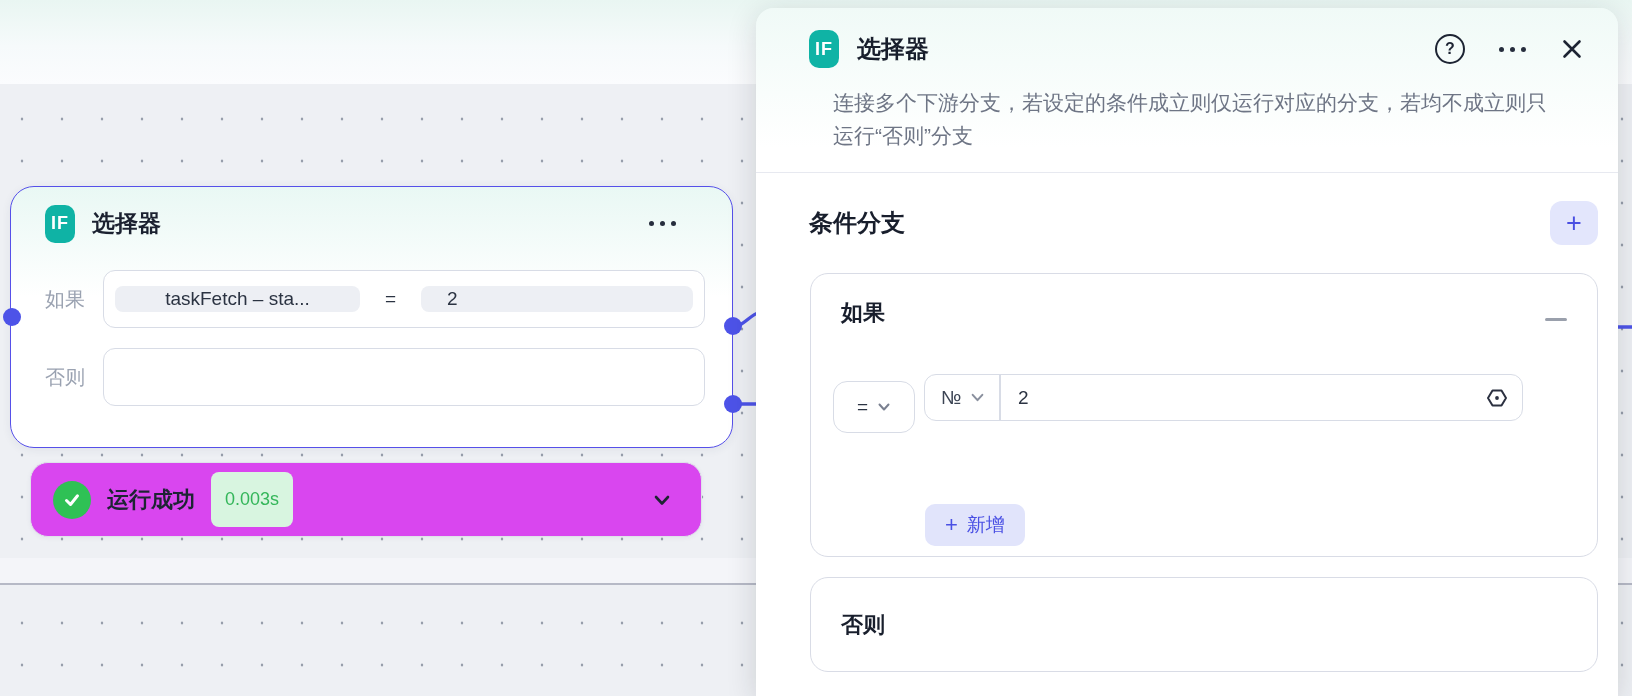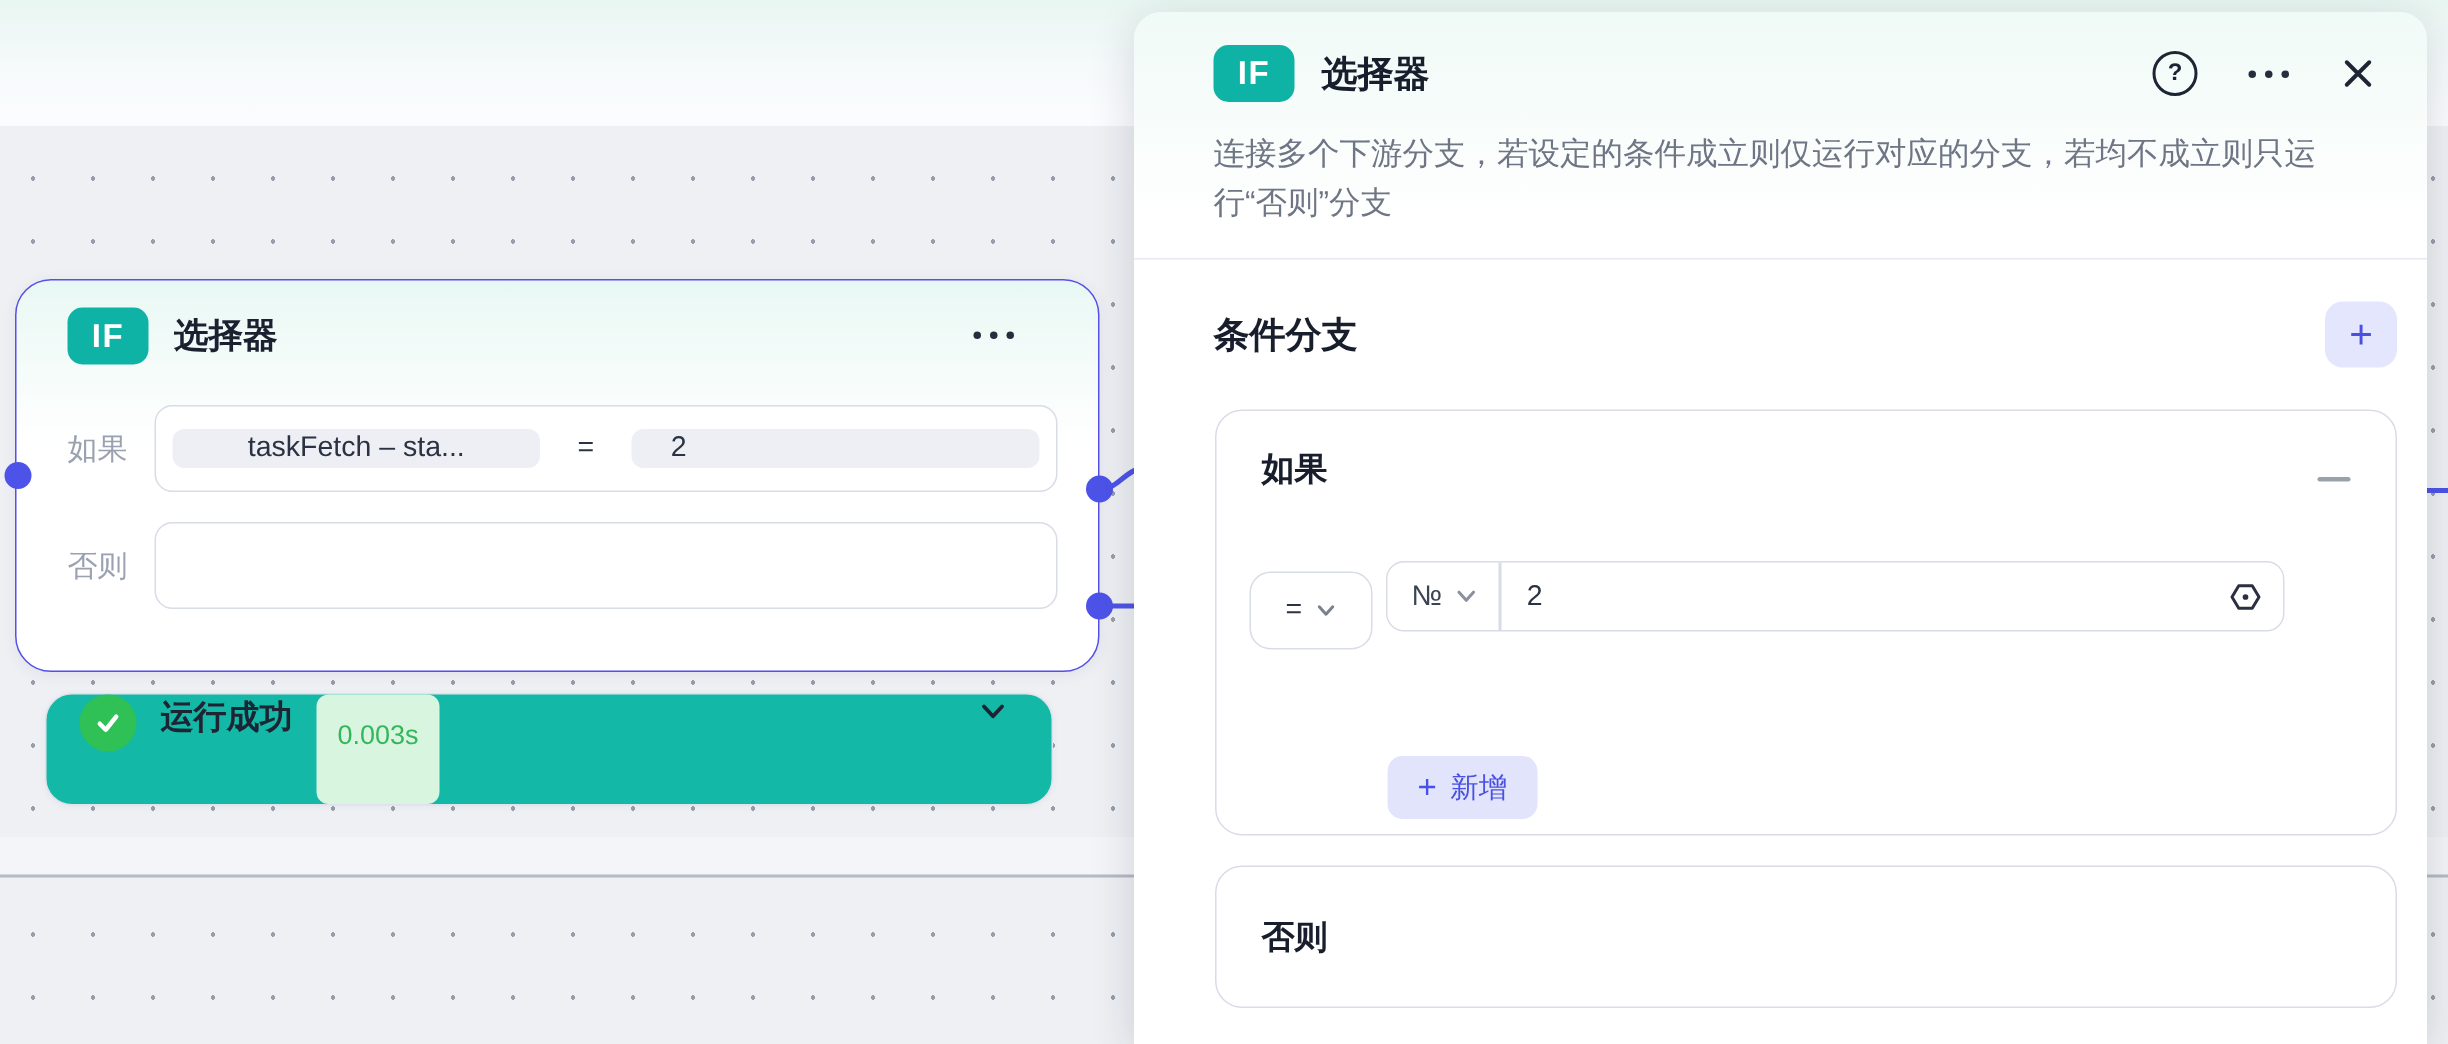--- a/index.html
+++ b/index.html
@@ -28,22 +28,22 @@
 
   
   .node {
     position:absolute; left:10px; top:186px; width:723px; height:262px;
     background:linear-gradient(180deg,#e9f8f4 0%, #ffffff 110px);
     border:1.8px solid #5650e9; border-radius:24px;
     box-shadow:0 2px 10px rgba(40,50,90,.07);
   }
   .node-header { display:flex; align-items:center; padding:15px 56px 0 34px; height:58px; }
   .if-icon {
-    width:54px; height:38px; border-radius:10px; background:#0fb3a5;
-    color:#fff; font-weight:bold; font-size:22px; letter-spacing:1px;
+    width:30px; height:38px; border-radius:10px; background:#0fb3a5;
+    color:#fff; font-weight:bold; font-size:18px; letter-spacing:1px;
     display:flex; align-items:center; justify-content:center; flex:0 0 auto;
   }
   .node-title { font-size:23px; font-weight:600; margin-left:17px; color:#1b2130; }
   .more-dots { margin-left:auto; display:flex; gap:6px; cursor:pointer; }
   .more-dots i { width:5px; height:5px; border-radius:50%; background:#262d3d; }
 
   .branch-row { display:flex; align-items:center; padding:0 27px 0 34px; margin-top:25px; }
   .branch-row.second { margin-top:20px; }
   .branch-label { width:58px; font-size:20px; color:#9aa2b1; flex:0 0 auto; }
   .branch-box {
@@ -57,22 +57,22 @@
   .cond-pill.left { width:245px; justify-content:center; }
   .cond-pill.value { flex:1; justify-content:flex-start; padding-left:26px; }
   .cond-op { font-size:19px; color:#2b3342; margin:0 25px; }
 
   
   .port { position:absolute; width:18px; height:18px; border-radius:50%; background:#4d53e8; cursor:crosshair; }
 
   
   .status-card {
     position:absolute; left:30px; top:462px; width:672px; height:75px;
-    background:#14b8a6; border:1px solid #dfe2ea; border-radius:18px;
-    display:flex; padding:0 28px 0 22px; cursor:pointer;
+    background:#d946ef; border:1px solid #dfe2ea; border-radius:18px;
+    display:flex; align-items:center; padding:0 28px 0 22px; cursor:pointer;
     box-shadow:0 1px 5px rgba(40,50,90,.05);
   }
   .check-circle {
     width:38px; height:38px; border-radius:50%; background:#2fc155;
     display:flex; align-items:center; justify-content:center; flex:0 0 auto;
   }
   .status-label { font-size:22px; font-weight:600; margin-left:16px; color:#1d2433; }
   .status-badge {
     margin-left:16px; background:#d8f5e0; color:#34b65a; font-size:18px;
     border-radius:8px; padding:17px 14px;
@@ -90,21 +90,21 @@
   .panel-title { font-size:24px; font-weight:700; margin-left:18px; color:#181e2c; }
   .panel-actions { margin-left:auto; display:flex; align-items:center; gap:34px; }
   .help-circle {
     width:30px; height:30px; border-radius:50%; border:2.2px solid #1d2433;
     display:flex; align-items:center; justify-content:center;
     font-size:16px; font-weight:700; cursor:pointer;
   }
   .icon-btn { cursor:pointer; display:flex; align-items:center; }
 
   .panel-desc {
-    margin:16px 60px 0 53px; max-width:745px;
+    margin:16px 60px 0 77px; max-width:745px;
     font-size:21px; line-height:33px; color:#6e7585;
   }
   .divider { margin-top:20px; height:1px; background:#e7e9f0; width:100%; }
 
   .section-row { display:flex; align-items:center; padding:28px 20px 0 53px; }
   .section-title { font-size:24px; font-weight:700; color:#181e2c; }
   .add-branch-btn {
     margin-left:auto; width:48px; height:44px; border-radius:12px; background:#e3e6fc;
     color:#4a4fe2; font-size:27px; font-weight:400; border:none; cursor:pointer;
     display:flex; align-items:center; justify-content:center; line-height:1;

